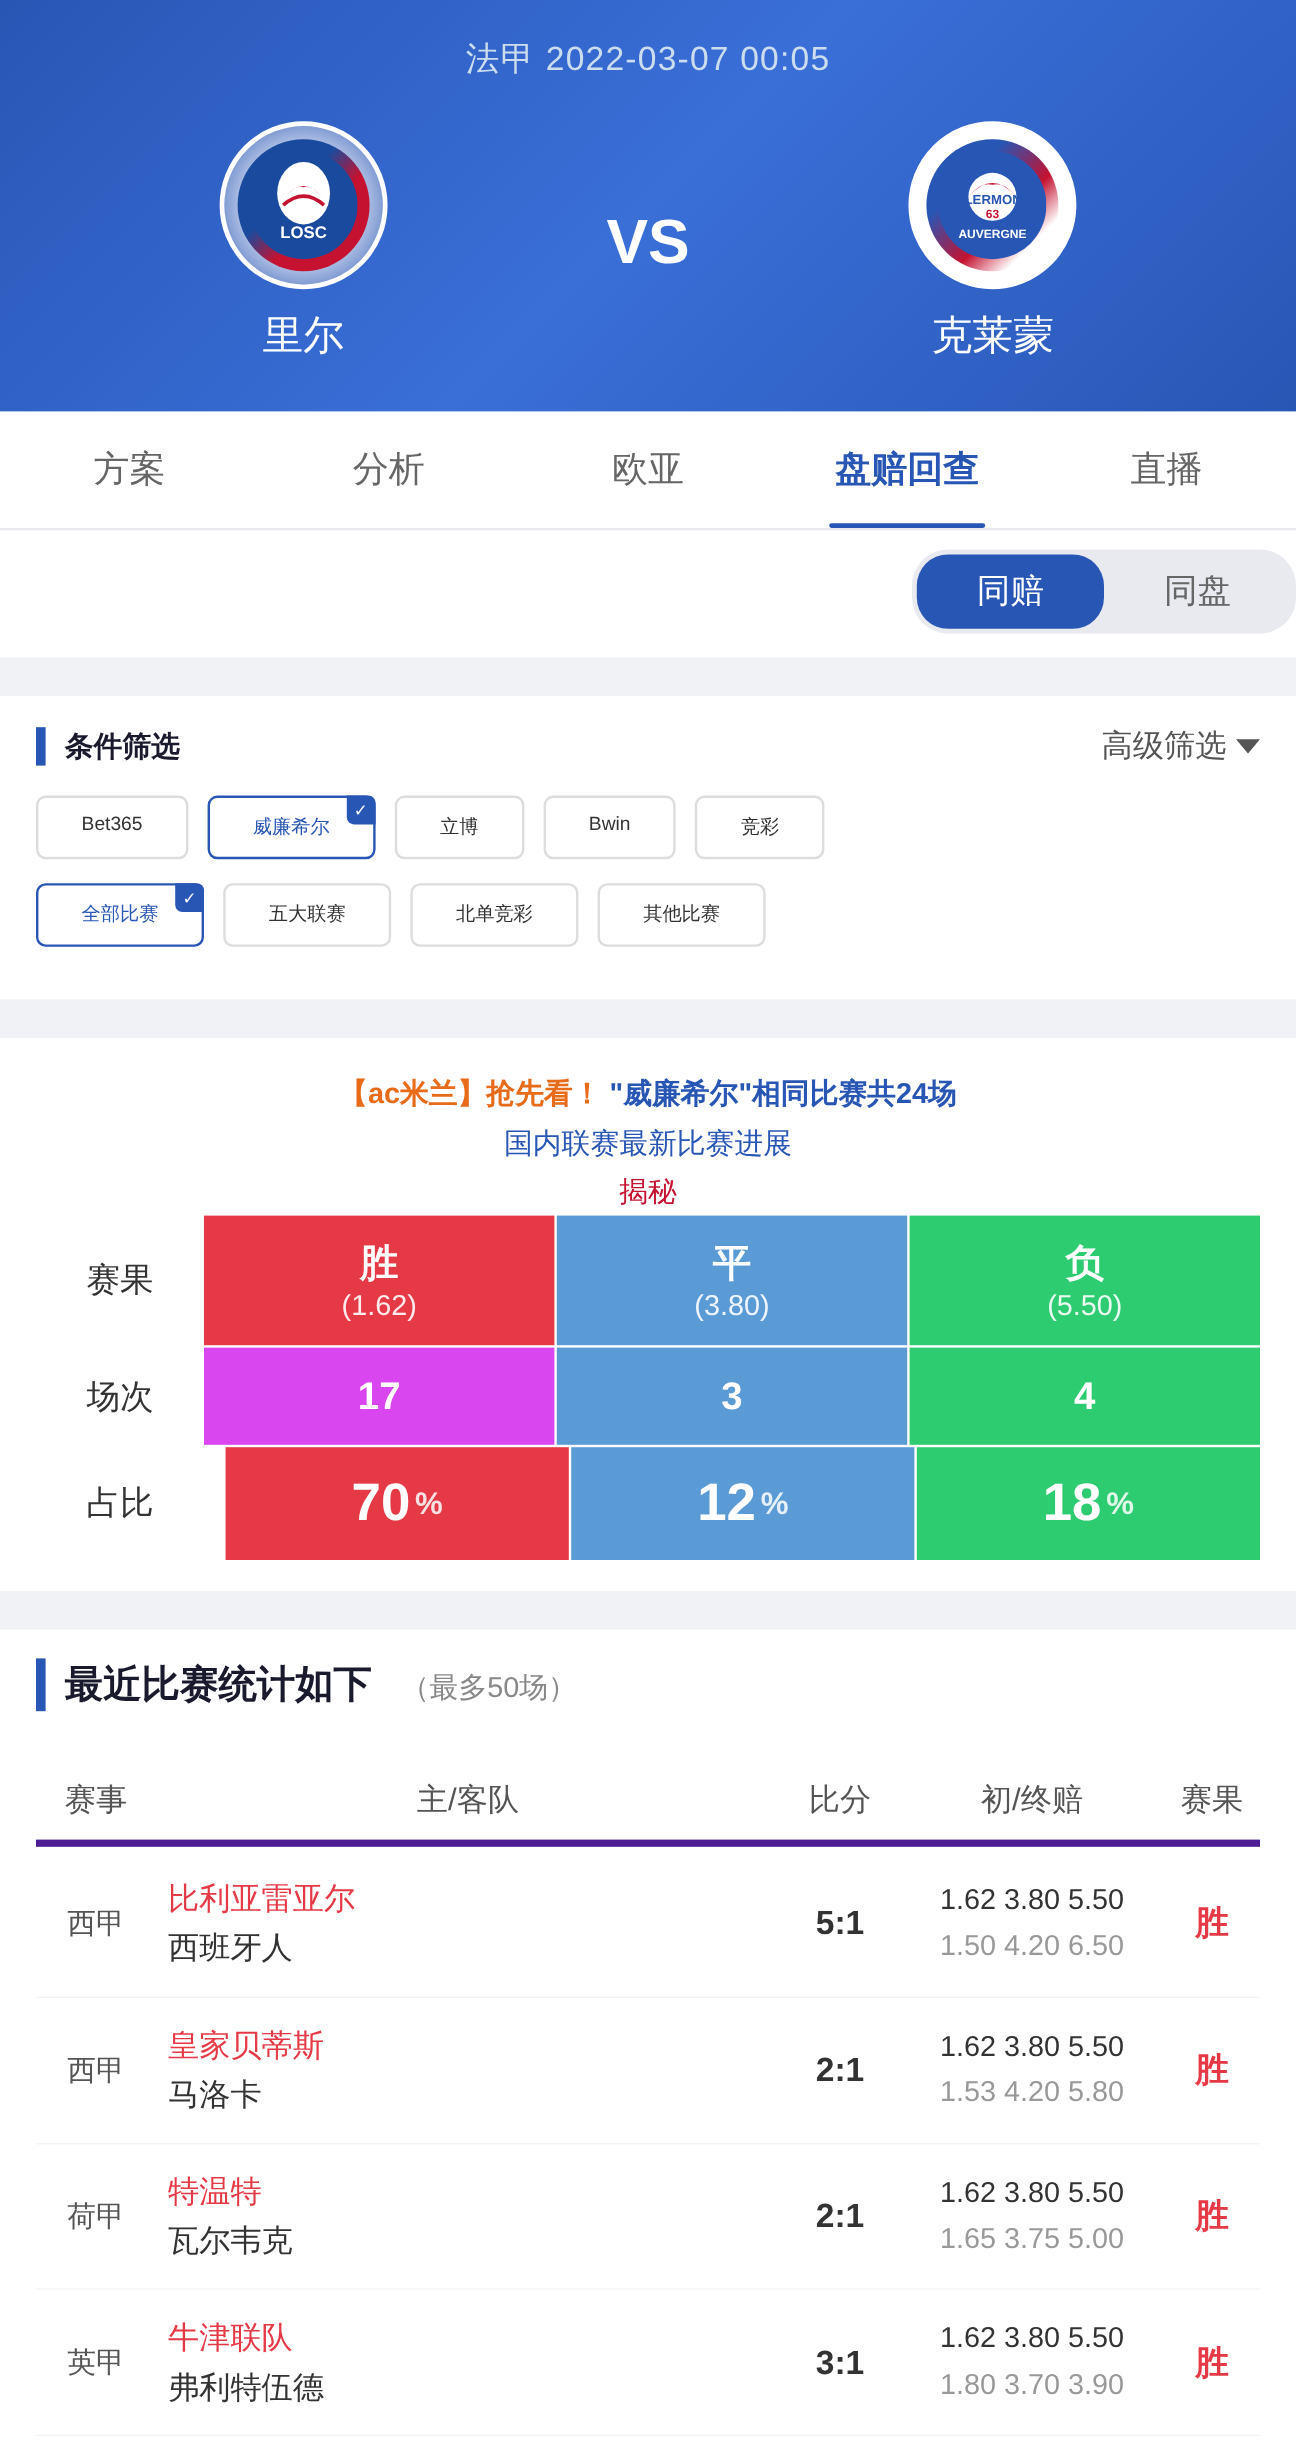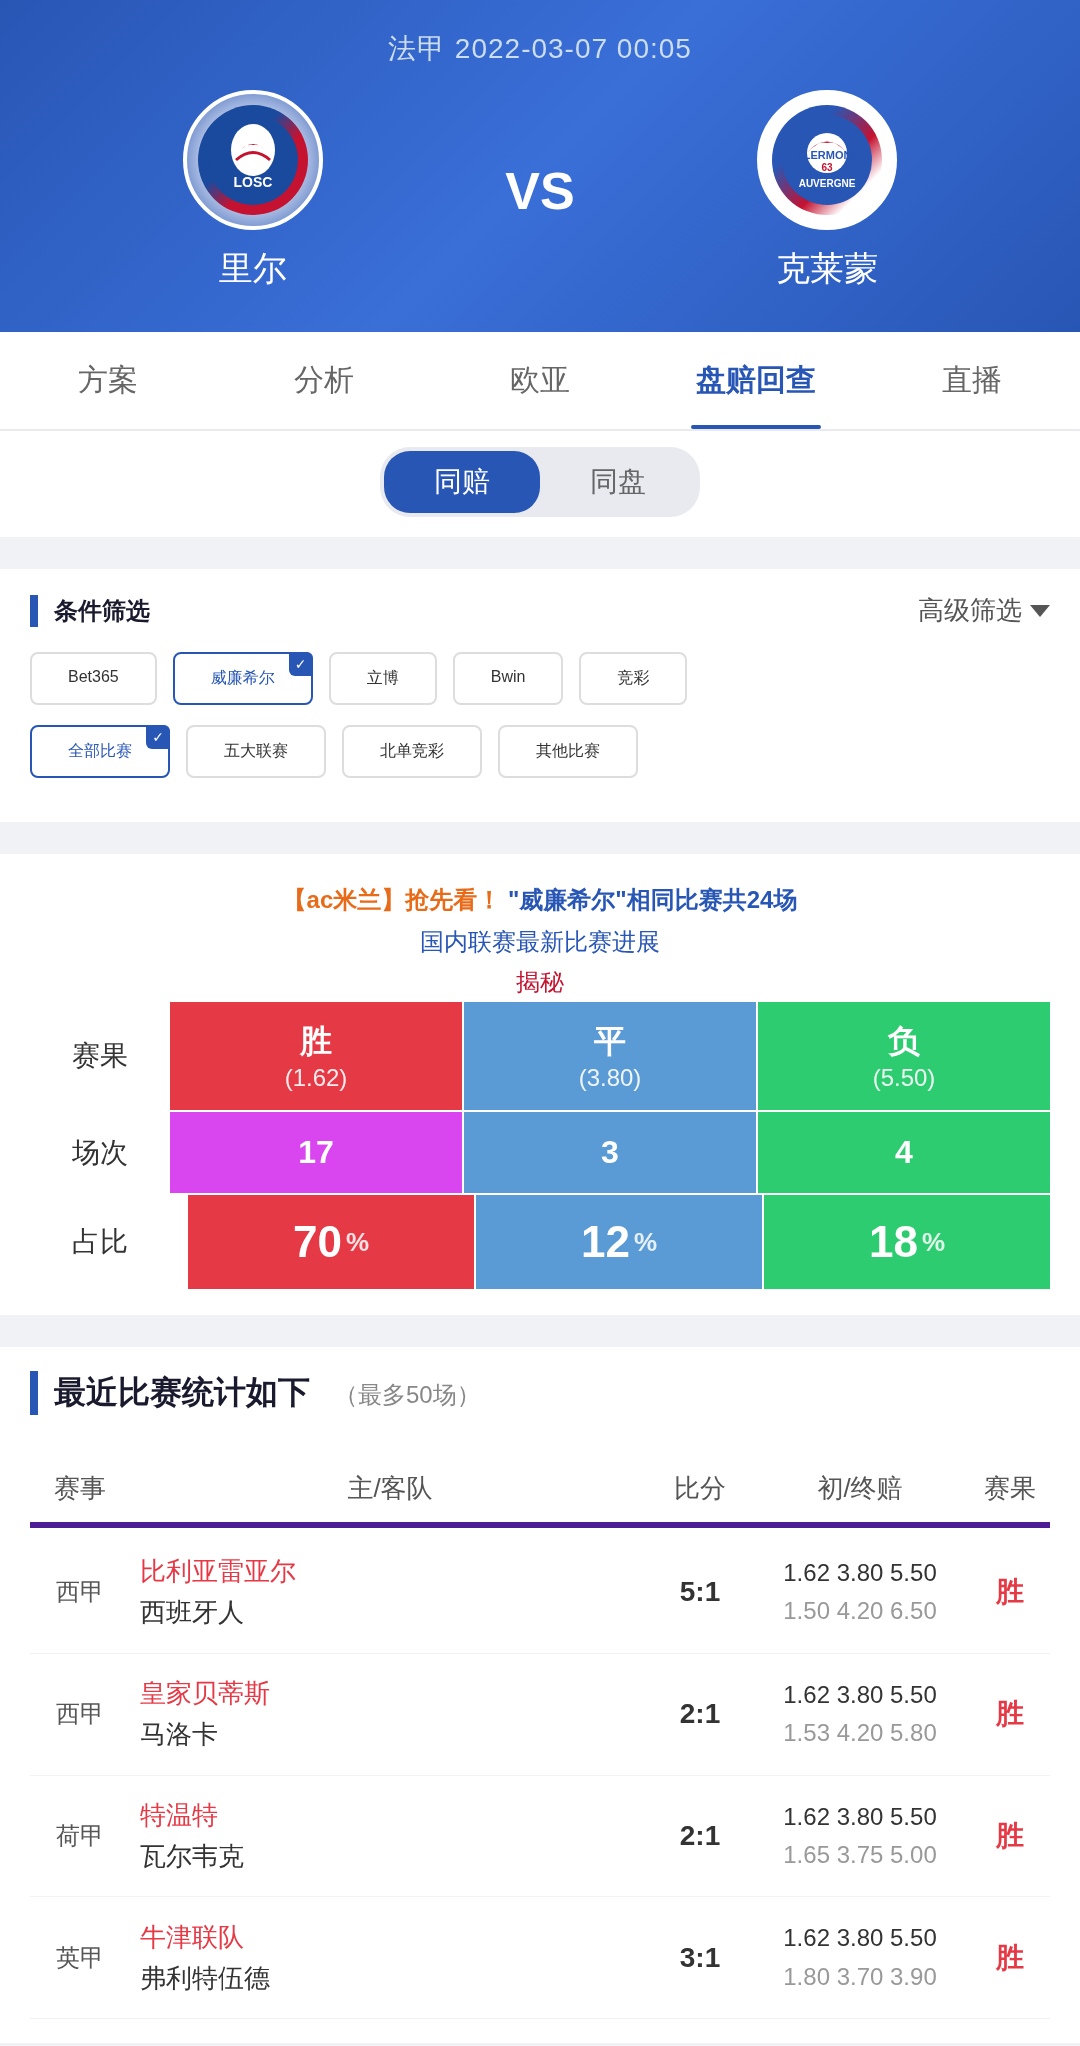--- a/index.html
+++ b/index.html
@@ -16,21 +16,21 @@
     .header {
       background: linear-gradient(135deg, #2856b5 0%, #3a6fd8 50%, #2856b5 100%);
       padding: 30px 40px 40px;
       display: flex;
       flex-direction: column;
       align-items: center;
     }
     .header-date {
       color: #cde;
       font-size: 28px;
-      margin-bottom: 22px;
+      margin-bottom: 33px;
       letter-spacing: 1px;
     }
     .header-teams {
       display: flex;
       align-items: center;
       justify-content: space-between;
       width: 100%;
     }
     .team-block {
       display: flex;
@@ -123,21 +123,21 @@
       right: 20%;
       height: 4px;
       background: #2856b5;
       border-radius: 2px;
     }
 
     
     .sub-tabs {
       background: white;
       display: flex;
-      justify-content: center;
+      justify-content: flex-end;
       padding: 16px 0 20px;
       gap: 0;
     }
     .sub-tab-container {
       background: #e8eaf0;
       border-radius: 30px;
       display: flex;
       padding: 4px;
       width: 320px;
     }

